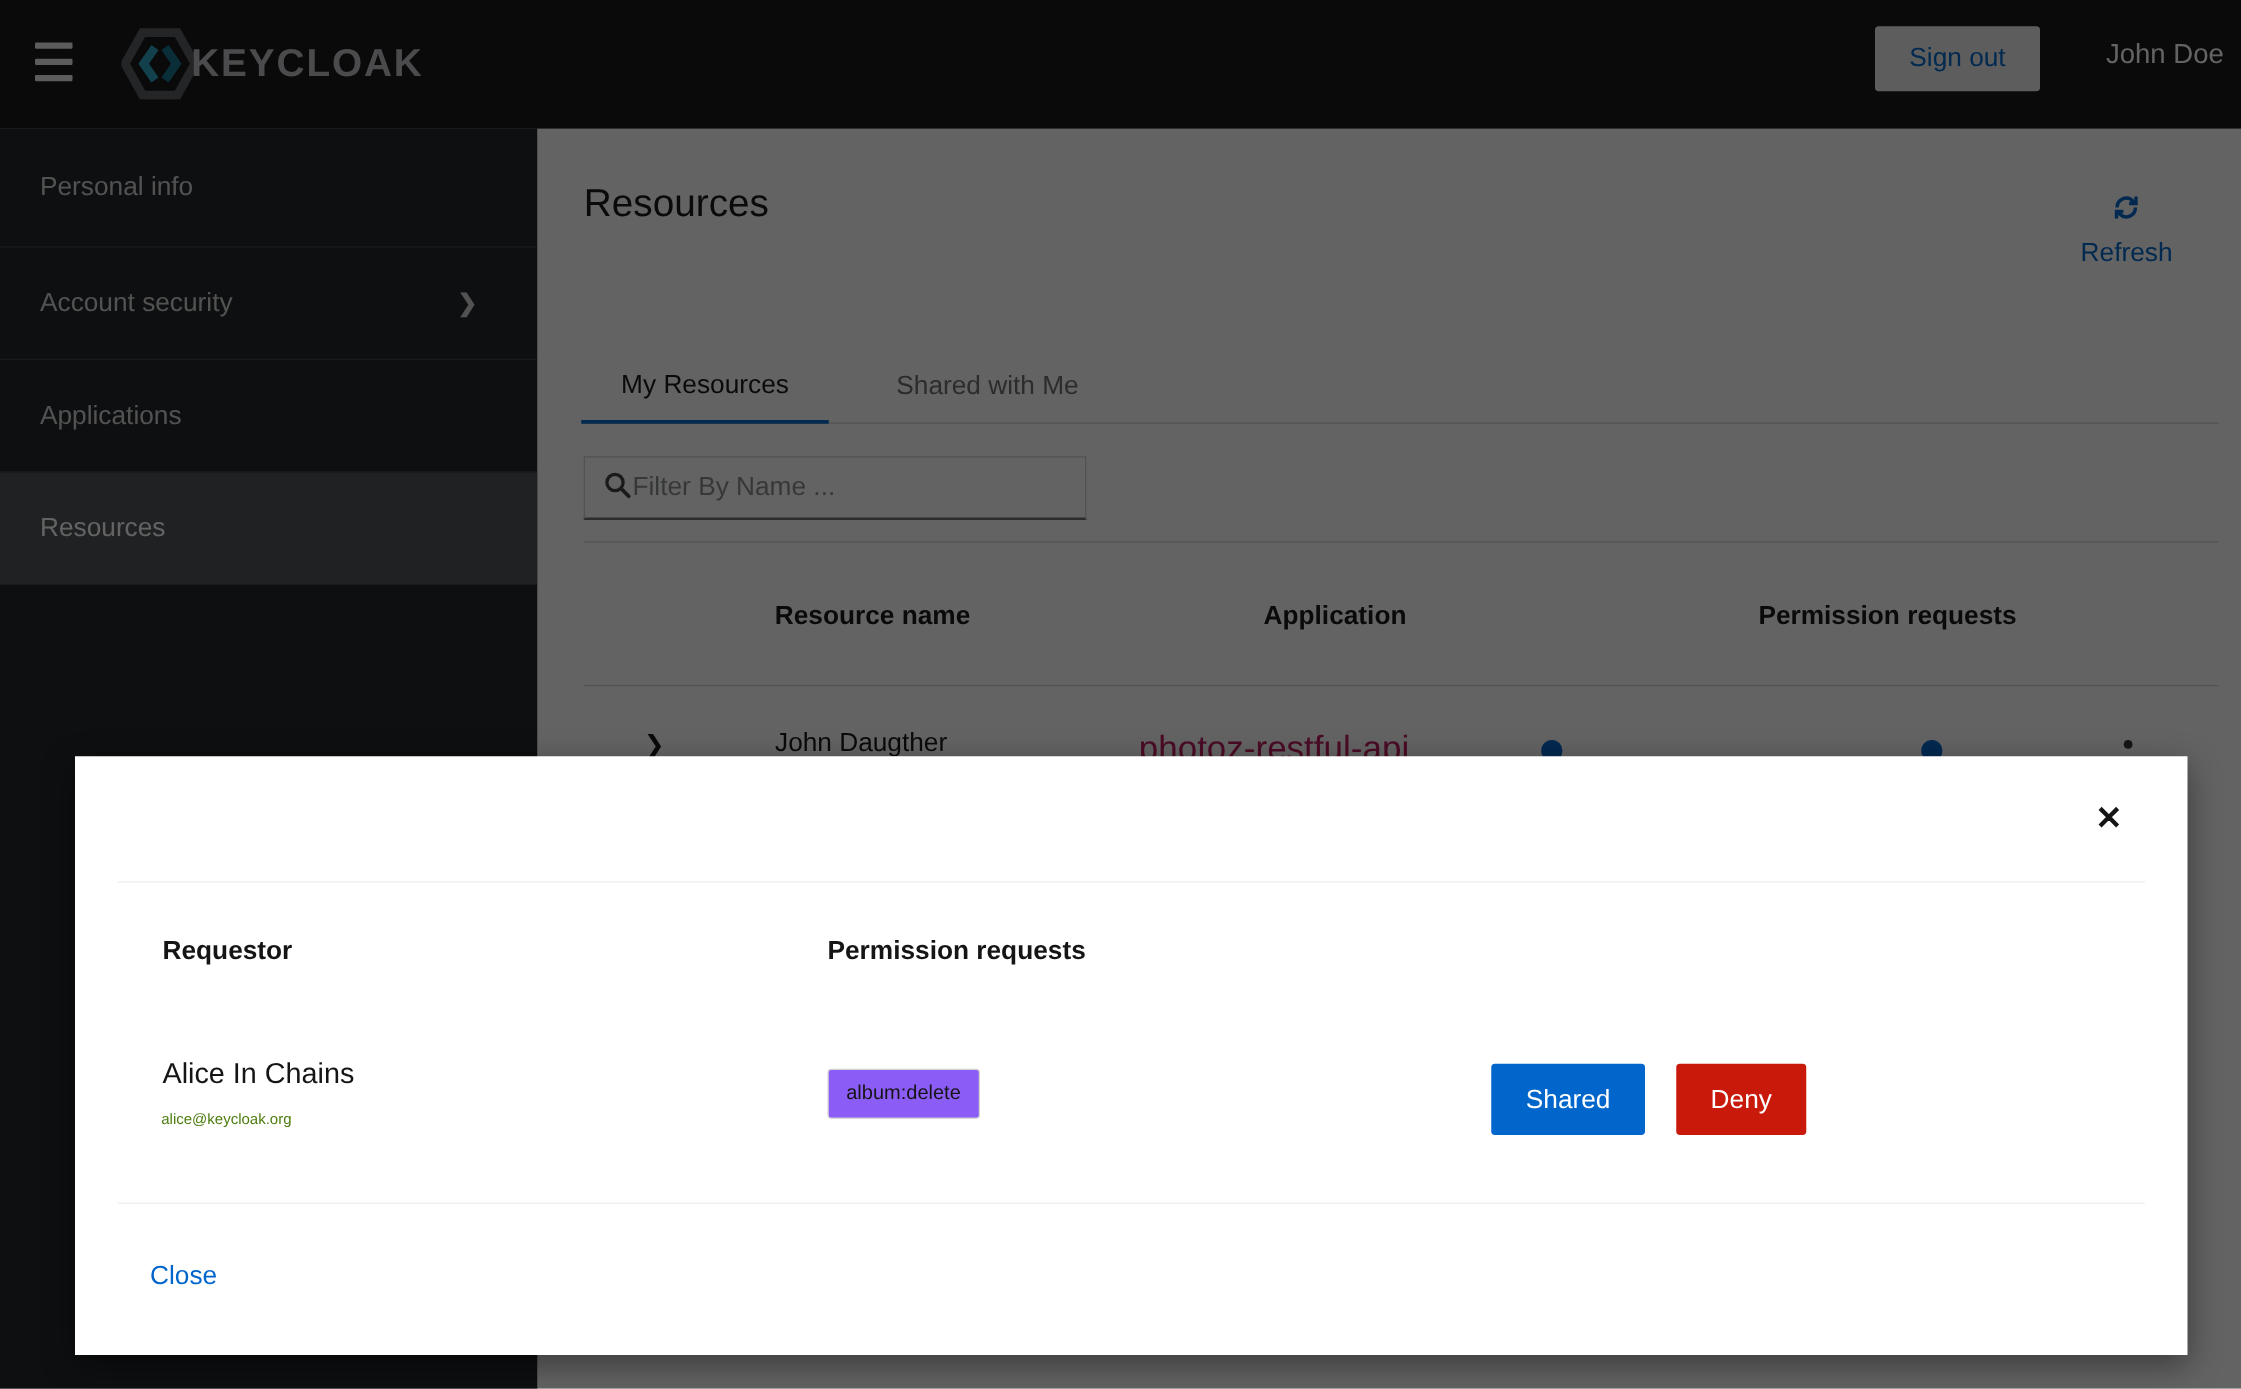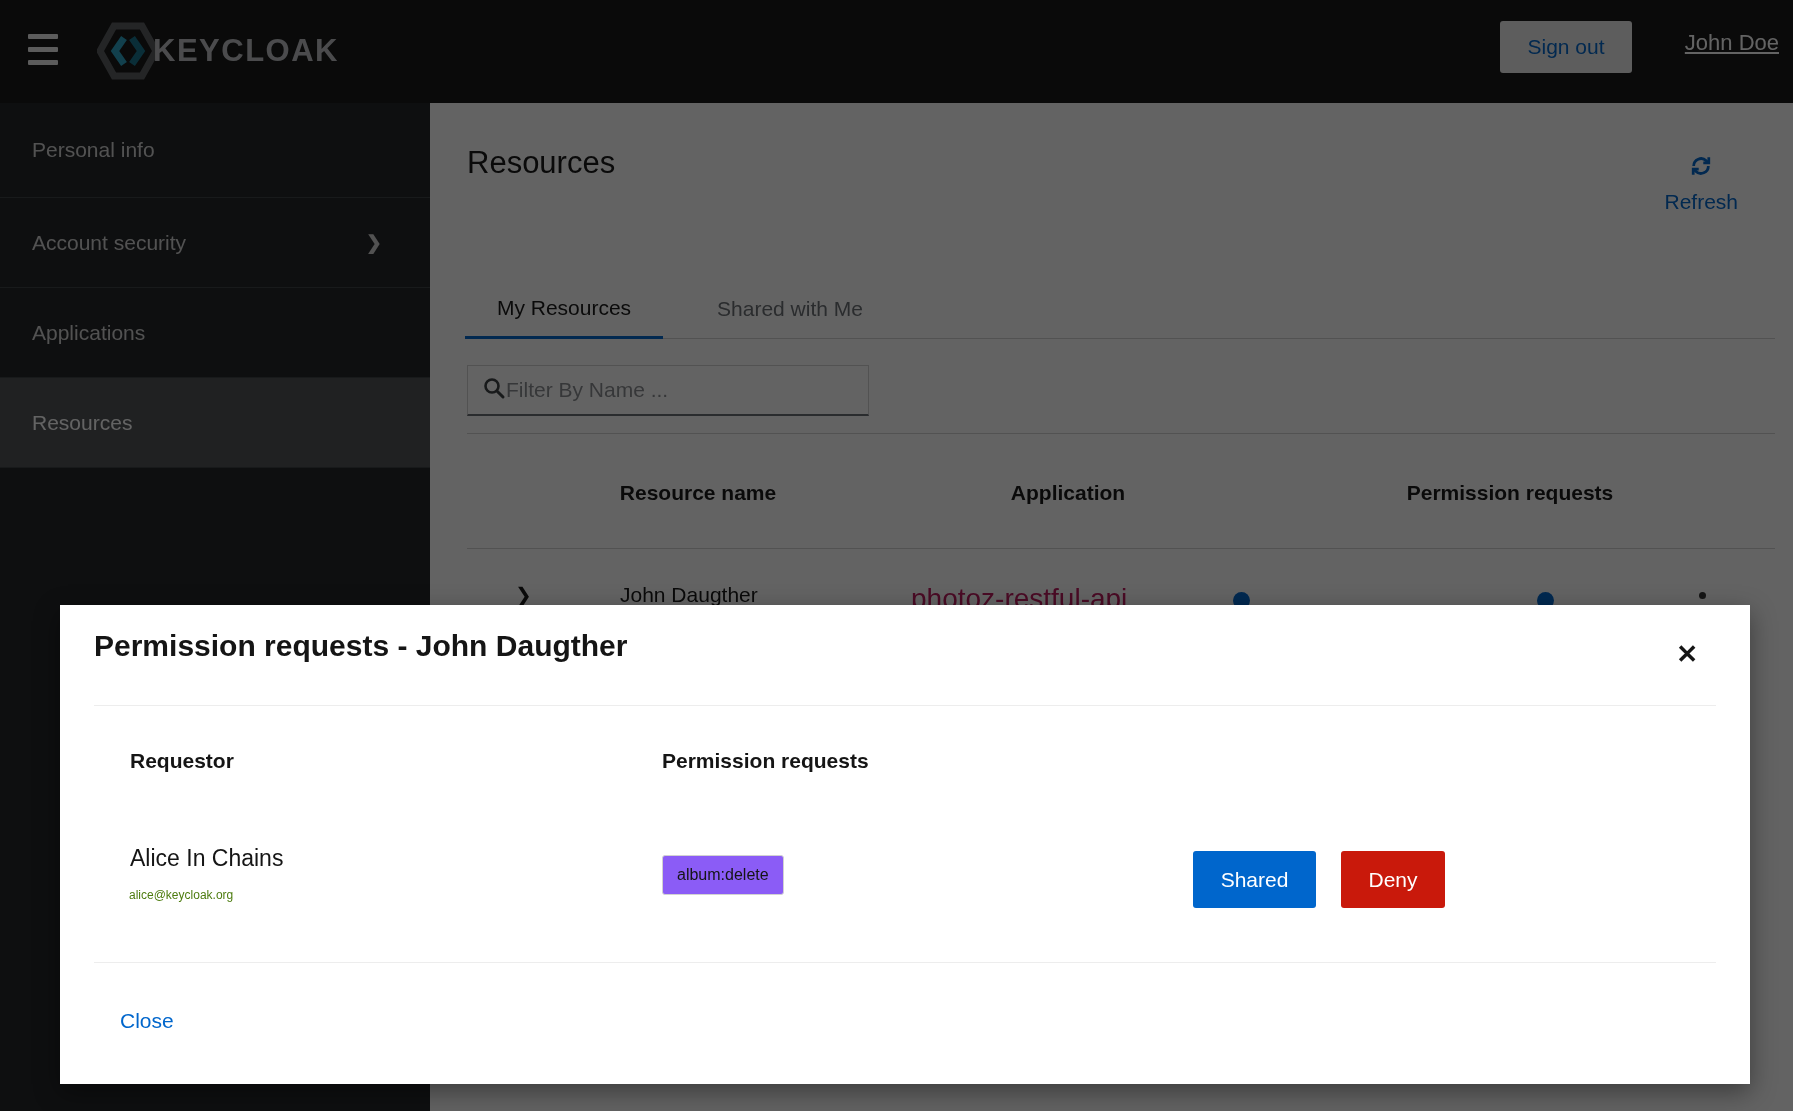--- a/index.html
+++ b/index.html
@@ -9,21 +9,21 @@
 
   
   .header { position:absolute; left:0; top:0; width:1793px; height:103px; background:#151515; z-index:1; }
   .hamburger { position:absolute; left:28px; top:34px; width:30px; height:31px; cursor:pointer; }
   .hamburger span { display:block; width:30px; height:5px; background:#ededed; border-radius:1px; margin-bottom:8px; }
   .brand { position:absolute; left:97px; top:18px; display:flex; align-items:center; }
   .brand svg { display:block; }
   .brand-word { font-size:31px; font-weight:700; letter-spacing:1.5px; color:#bfc1c4; margin-left:-6px; }
   .signout-btn { position:absolute; left:1500px; top:21px; width:132px; height:52px; background:#f0f0f0;
     border:none; border-radius:3px; color:#0066cc; font-size:21px; font-family:inherit; cursor:pointer; }
-  .username { position:absolute; right:14px; top:30px; color:#fff; font-size:22px; font-weight:400;text-decoration:underline; }
+  .username { position:absolute; right:14px; top:30px; color:#fff; font-size:22px; font-weight:400; }
 
   
   .sidebar { position:absolute; left:0; top:103px; width:430px; height:1008px; background:#212427; z-index:1; }
   .nav-item { position:relative; height:90px; display:flex; align-items:center; padding:0 32px;
     color:#d2d2d2; font-size:21px; border-bottom:1px solid #3c3f42; cursor:pointer; }
   .nav-item:first-child { height:95px; }
   .nav-item.active { background:#4f5255; color:#fff; }
   .nav-chevron { position:absolute; right:48px; font-size:19px; font-weight:700; color:#d2d2d2; }
 
   
@@ -159,21 +159,20 @@
     <span class="row-name">John Daugther</span>
     <a class="row-app">photoz-restful-api</a>
     <span class="row-ico user"></span>
     <span class="row-ico share"></span>
     <span class="row-ico kebab"></span>
   </main>
 
   <div class="backdrop"></div>
 
   <div class="modal">
-    <h2 class="modal-title">Permission requests - John Daugther</h2>
     <button class="modal-close">✕</button>
     <div class="modal-div1"></div>
 
     <span class="col-head requestor">Requestor</span>
     <span class="col-head permissions">Permission requests</span>
 
     <div>
       <span class="req-name">Alice In Chains</span>
       <span class="req-email">alice@keycloak.org</span>
       <span class="scope-badge">album:delete</span>

